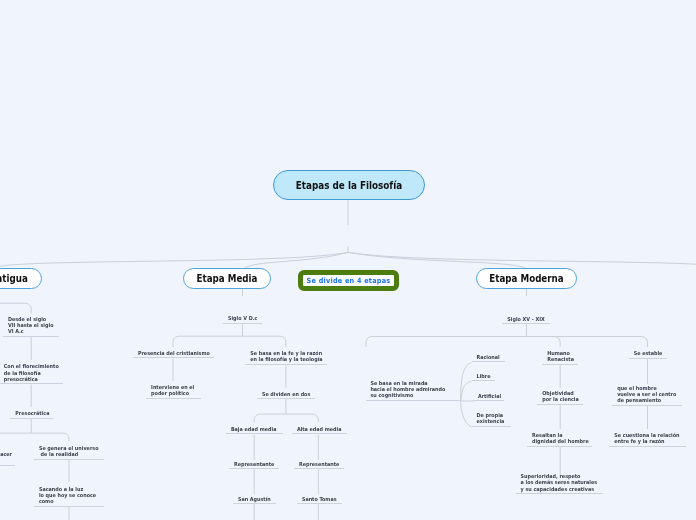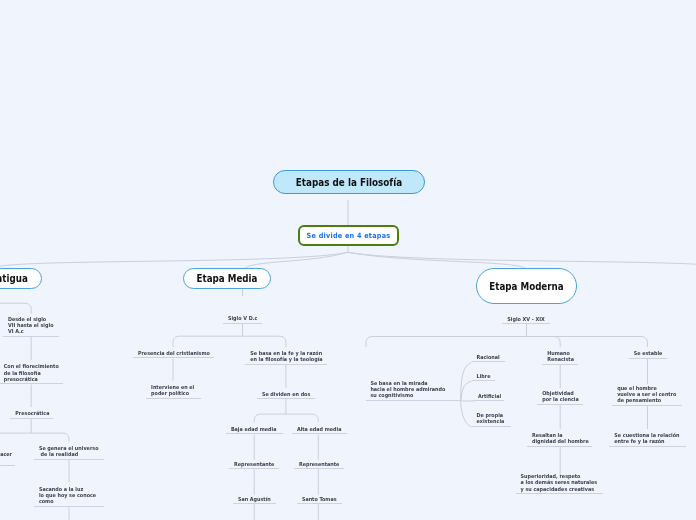--- a/index.html
+++ b/index.html
@@ -6,23 +6,23 @@
   body{width:696px;height:520px;overflow:hidden;background:#f0f4fd;
        font-family:"DejaVu Sans","Liberation Sans",sans-serif;}
   #canvas{position:relative;width:696px;height:520px;overflow:hidden;background:#f0f4fd;}
   svg#links{position:absolute;left:0;top:0;width:696px;height:520px;}
   svg#links path{fill:none;stroke:#c9cfdb;stroke-width:1;}
 
   .pill{position:absolute;box-sizing:border-box;border-radius:999px;
         display:flex;align-items:center;justify-content:center;white-space:nowrap;}
   #root-node{background:#bfe8fb;border:1.3px solid #3e9ad6;color:#111;
              font-weight:bold;font-size:9.8px;font-stretch:condensed;}
-  #subtitle-node{background:#ffffff;border:2px solid #4d7c0f;color:#1b73ea;
+  #subtitle-node{background:#ffffff;border:5px solid #4d7c0f;color:#1b73ea;
              font-weight:bold;font-size:7.2px;font-stretch:condensed;
-             border-radius:6px;letter-spacing:.25px;}
+             border-radius:6px;letter-spacing:.25px;margin-top:45px;}
   .stage{background:#ffffff;border:1.4px solid #4ba3dc;color:#111;
          font-weight:bold;font-size:9.7px;font-stretch:condensed;}
 
   .leaf{position:absolute;box-sizing:border-box;color:#3d4350;
         font-size:5.4px;font-stretch:condensed;line-height:6.3px;
         white-space:pre;font-weight:bold;text-align:left;padding-left:4.9px;}
   .leaf .rule{position:absolute;left:0;right:0;bottom:0;height:1px;background:#ccd2df;}
 </style>
 </head>
 <body>
@@ -71,35 +71,35 @@
         <path d="M471.6 381.3C462.2 383.5 462.3 390.7 460.9 400.6"></path>
         <path d="M460.7 401H474"></path>
         <path d="M560.2 364.8V388"></path>
         <path d="M560.2 405V429"></path>
         <path d="M560.2 447V476"></path>
         <path d="M647.5 358.5V384"></path>
         <path d="M647.5 406V429"></path>
       </g>
   </svg>
 
-  <div class="pill" id="root-node" style="left:273px;top:170px;width:152px;height:24px;">
+  <div class="pill" id="root-node" style="left:273px;top:170px;width:152px;height:30px;">
     <span>Etapas de la Filosofía</span>
   </div>
 
   <div class="pill" id="subtitle-node" style="left:298px;top:225px;width:101px;height:21px;">
     <span>Se divide en 4 etapas</span>
   </div>
 
   <div class="pill stage" style="left:-56px;top:268px;width:98px;height:21px;">
     <span>Etapa Antigua</span>
   </div>
   <div class="pill stage" style="left:183px;top:268px;width:88px;height:21px;">
     <span>Etapa Media</span>
   </div>
-  <div class="pill stage" style="left:476px;top:268px;width:101px;height:36px;">
+  <div class="pill stage" style="left:476px;top:268px;width:101px;height:21px;">
     <span>Etapa Moderna</span>
   </div>
 
   <div id="leaves">
       <div class="leaf" style="left: 3px; width: 55.6px; top: 315.7px; height: 21.1px;"><span>Desde el siglo
 VII hasta el siglo
 VI A.c</span><span class="rule"></span></div>
       <div class="leaf" style="left: -1.1px; width: 63.6px; top: 363.4px; height: 21.1px;"><span>Con el florecimiento
 de la filosofía
 presocrática</span><span class="rule"></span></div>

